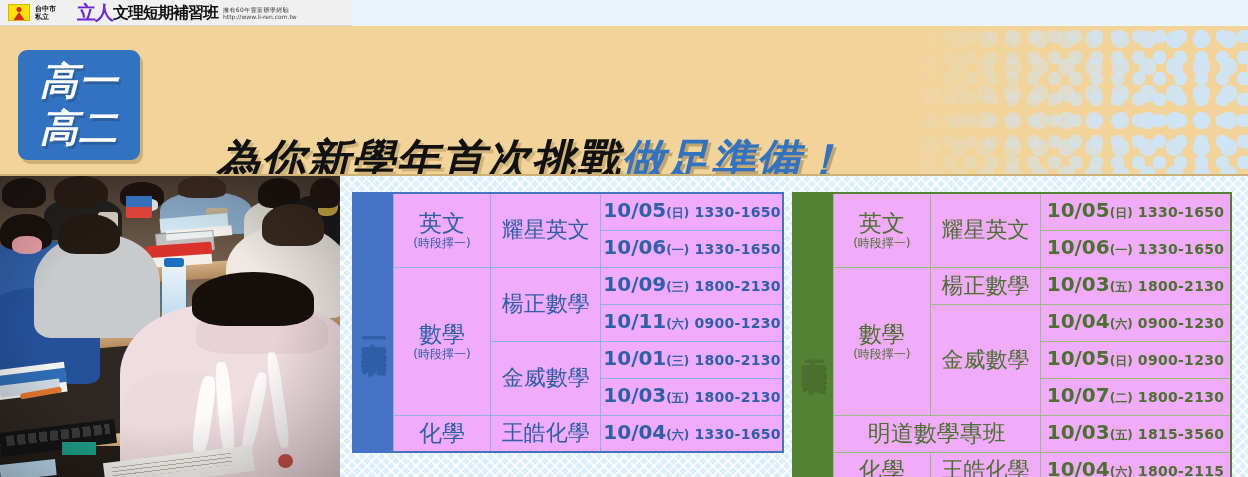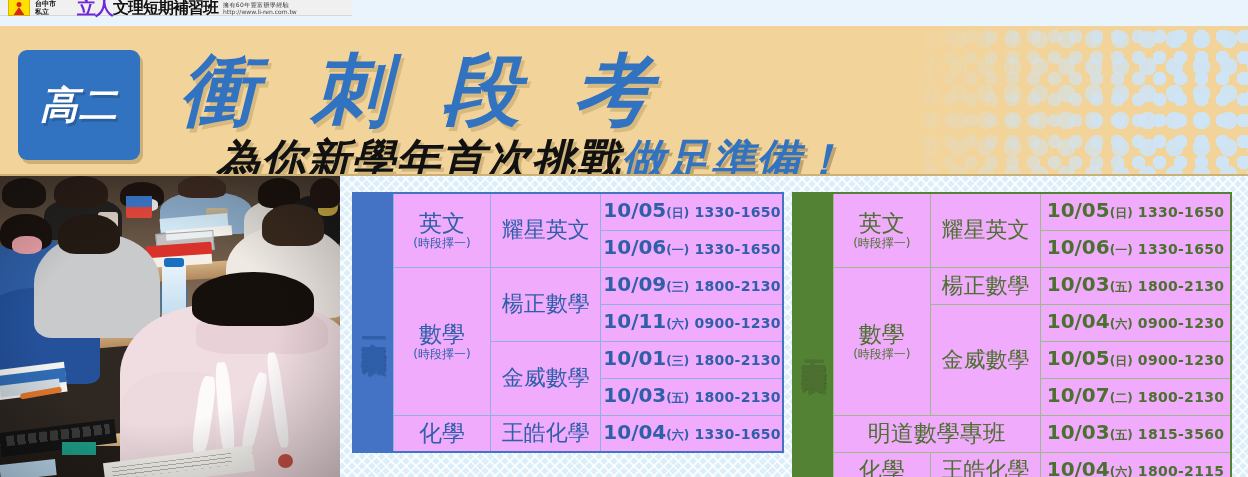--- a/index.html
+++ b/index.html
@@ -5,21 +5,21 @@
   * { margin:0; padding:0; box-sizing:border-box; }
   html,body { width:1248px; height:477px; overflow:hidden; }
   body {
     font-family:"DejaVu Sans","Liberation Sans",sans-serif;
     background:#eaf4fc;
     position:relative;
   }
 
   
   #logobar{
-    position:absolute; left:0; top:0; width:352px; height:16px;
+    position:absolute; left:0; top:0; width:352px; height:26px;
     background:#f0f0f0; display:flex; align-items:center;
     border-bottom:1px solid #d8d8d8;
     z-index:40;
   }
   #logobar .mark{
     width:22px;height:17px;background:#ffe000;margin-left:8px;
     border:1px solid #d4b800; position:relative; flex:none;
   }
   #logobar .mark:before{
     content:""; position:absolute; left:50%; top:2px; width:5px;height:5px;
@@ -271,24 +271,24 @@
     <div>擁有60年豐富辦學經驗</div>
     <div class="u">http://www.li-ren.com.tw</div>
   </div>
 </div>
 
 <div id="banner">
   <div class="halftone"></div>
   <div class="halftone b"></div>
 
   <div id="gradebadge">
+    <span>高一</span>
     <span>高二</span>
   </div>
 
-  <div id="maintitle">衝 刺 段 考</div>
 
   <div id="subtitle">
     <span class="k">為你新學年首次挑戰</span><span class="b">做足準備！</span>
   </div>
 </div>
 
 <div id="photo">
   <div class="layer ph-wallback"></div>
   <div class="layer ph-desk1"></div>
   <div class="layer ph-desk2"></div>

